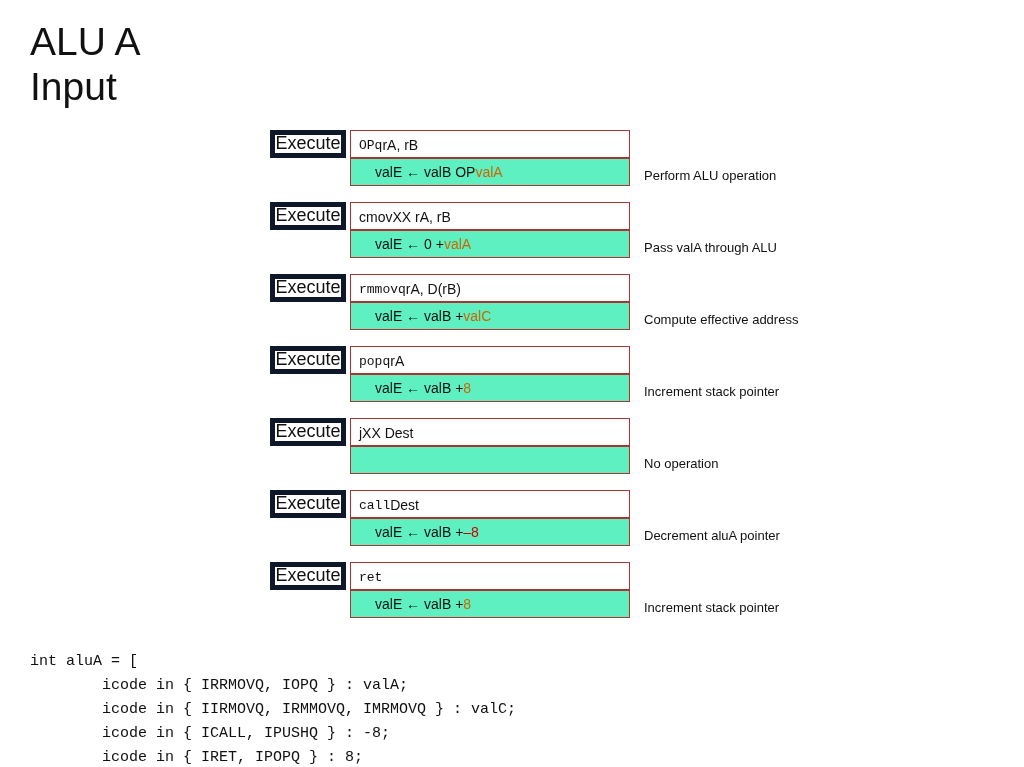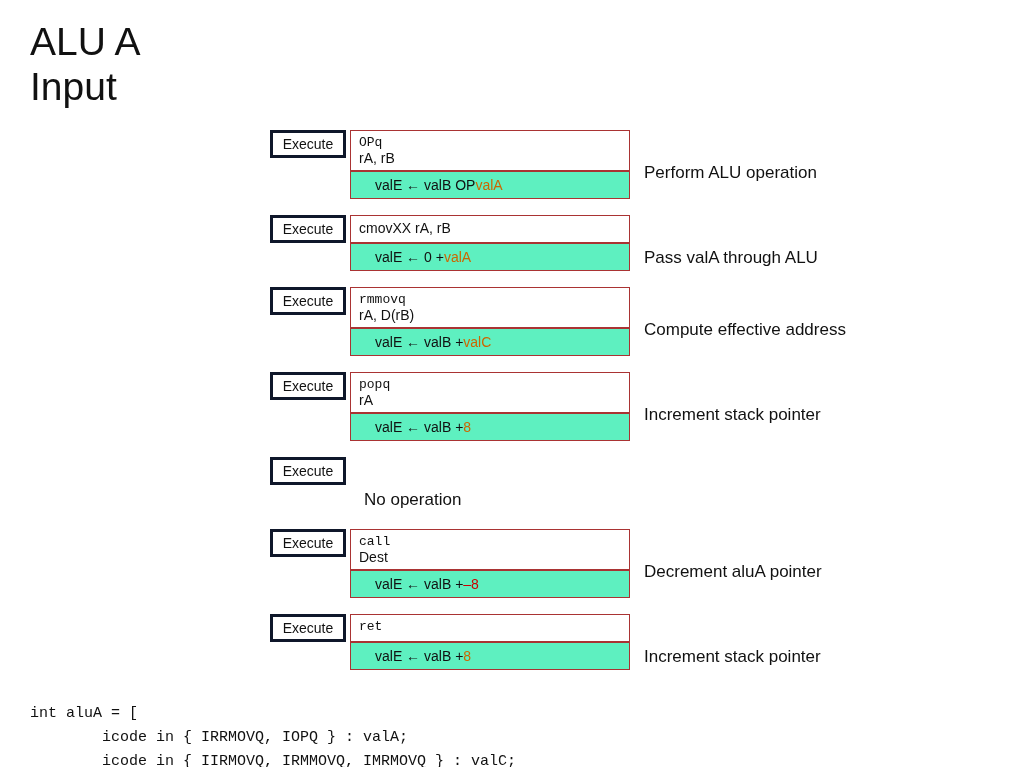--- a/index.html
+++ b/index.html
@@ -38,23 +38,23 @@
 
     .execute-label-col {
       display: flex;
       flex-direction: column;
       justify-content: flex-end;
       width: 80px;
       padding-right: 4px;
     }
 
     .execute-label {
-      border: 3px solid #0f172a;
+      border: 5px solid #0f172a;
       padding: 3px 7px;
-      font-size: 14px;
+      font-size: 18px;
       color: #111;
       background: #fff;
       text-align: center;
       margin-top: auto;
       height: 28px;
       display: flex;
       align-items: center;
       justify-content: center;
     }
 
@@ -65,41 +65,40 @@
     }
 
     .instr-name-box {
       border: 1px solid #a33;
       padding: 4px 8px;
       font-size: 14px;
       background: #fff;
       color: #111;
       min-height: 28px;
       display: flex;
-      align-items: flex-start;
-      flex-direction: column;
+      align-items: flex-end;
     }
 
     .execute-box {
       border: 1px solid #a33;
       padding: 4px 24px;
       font-size: 14px;
       background: #5ef0c0;
       color: #111;
       min-height: 28px;
       display: flex;
       align-items: center;
     }
 
     .description-col {
       display: flex;
       align-items: flex-end;
       padding-left: 14px;
       min-height: 56px;
-      font-size: 17px;
+      font-size: 13px;
       color: #111;
       padding-bottom: 3px;
     }
 
     
     .code-block {
       font-family: 'Courier New', Courier, monospace;
       font-size: 15px;
       color: #111;
       margin-top: 26px;
@@ -176,20 +175,26 @@
         <div class="execute-box">
           <span>valE ← valB + </span>
           <span style="color: rgb(204, 102, 0);">8</span>
         </div>
       </div>
       <div class="description-col">Increment stack pointer</div>
     </div>
     <div class="instruction-block">
       <div class="execute-label-col">
         <div class="execute-label">Execute</div>
+      </div>
+      <div class="boxes-col">
+        <div class="instr-name-box">
+          <span>jXX Dest</span>
+        </div>
+        <div class="execute-box"></div>
       </div>
       <div class="description-col">No operation</div>
     </div>
     <div class="instruction-block">
       <div class="execute-label-col">
         <div class="execute-label">Execute</div>
       </div>
       <div class="boxes-col">
         <div class="instr-name-box">
           <span style="font-family: &quot;Courier New&quot;, Courier, monospace; font-size: 13px;">call</span>

